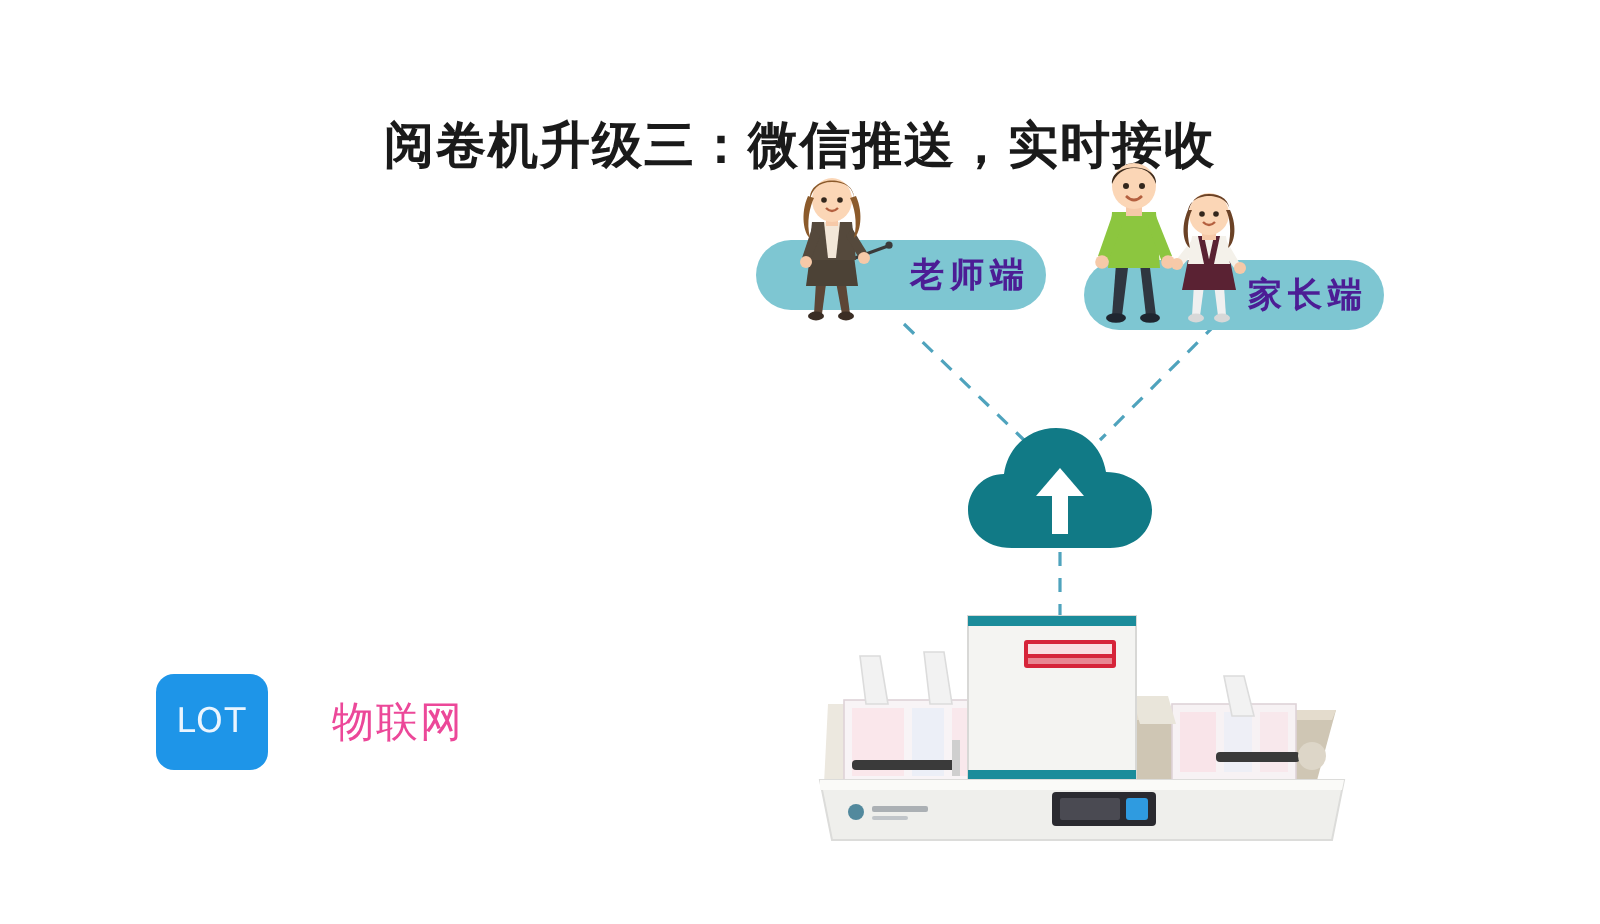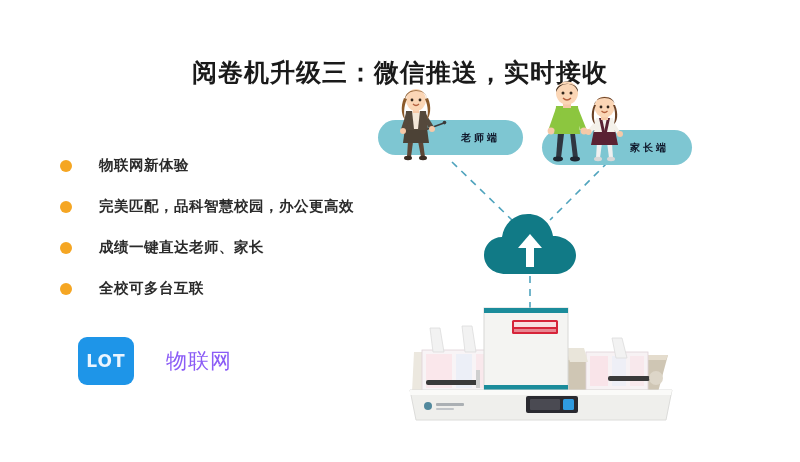--- a/index.html
+++ b/index.html
@@ -69,30 +69,30 @@
     display: flex;
     align-items: center;
   }
   #iot-badge {
     width: 56px;
     height: 48px;
     border-radius: 9px;
     background: #1E95E8;
     color: #eaf5ff;
     font-size: 17px;
-    font-weight: bold;
+    font-weight: normal;
     letter-spacing: 1px;
     display: flex;
     align-items: center;
     justify-content: center;
   }
   #iot-label {
     margin-left: 32px;
     font-size: 21px;
-    color: #8b5cf6;
+    color: #ec4899;
     font-weight: normal;
     letter-spacing: 1px;
     white-space: nowrap;
   }
 
   
   #diagram {
     position: absolute;
     left: 360px;
     top: 70px;
@@ -104,25 +104,25 @@
   .node-pill {
     position: absolute;
     border-radius: 40px;
     background: #7EC6D2;
     display: flex;
     align-items: center;
     justify-content: flex-end;
     box-sizing: border-box;
   }
   .pill-label {
-    color: #0f172a;
-    font-size: 10px;
+    color: #4c1d95;
+    font-size: 17px;
     font-weight: bold;
     letter-spacing: 3px;
-    padding-right: 23px;
+    padding-right: 8px;
     white-space: nowrap;
   }
   #teacher-pill {
     left: 18px;
     top: 50px;
     width: 145px;
     height: 35px;
   }
   #parent-pill {
     left: 182px;
@@ -158,38 +158,20 @@
 
   svg { display: block; overflow: visible; }
 </style>
 </head>
 <body>
 
 <div id="slide">
 
   <div id="title">阅卷机升级三：微信推送，实时接收</div>
 
-  <div id="bullet-list">
-    <div class="bullet-row">
-      <span class="bullet-dot"></span>
-      <span class="bullet-text">物联网新体验</span>
-    </div>
-    <div class="bullet-row">
-      <span class="bullet-dot"></span>
-      <span class="bullet-text">完美匹配，品科智慧校园，办公更高效</span>
-    </div>
-    <div class="bullet-row">
-      <span class="bullet-dot"></span>
-      <span class="bullet-text">成绩一键直达老师、家长</span>
-    </div>
-    <div class="bullet-row">
-      <span class="bullet-dot"></span>
-      <span class="bullet-text">全校可多台互联</span>
-    </div>
-  </div>
 
   <div id="iot-block">
     <div id="iot-badge">LOT</div>
     <div id="iot-label">物联网</div>
   </div>
 
   <div id="diagram">
 
     <svg width="420" height="370" style="position:absolute;left:0;top:0;">
       <line x1="92" y1="92" x2="152" y2="150" stroke="#4FA3BD" stroke-width="1.6" stroke-dasharray="7 6"></line>

